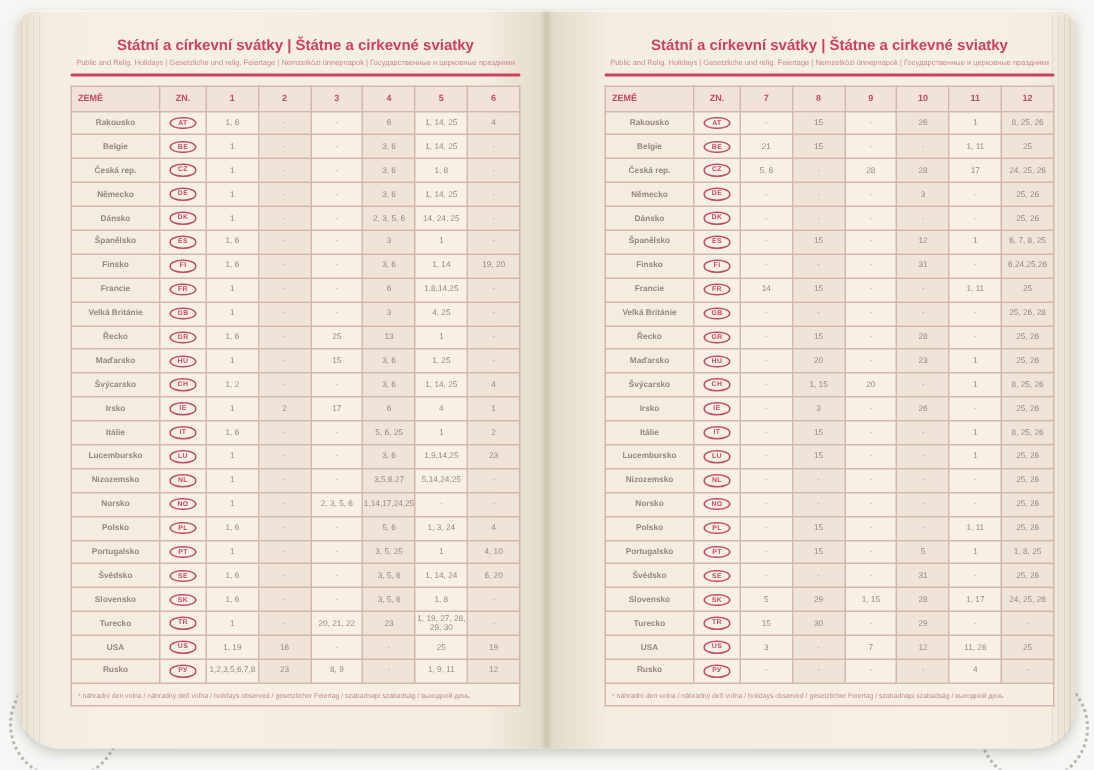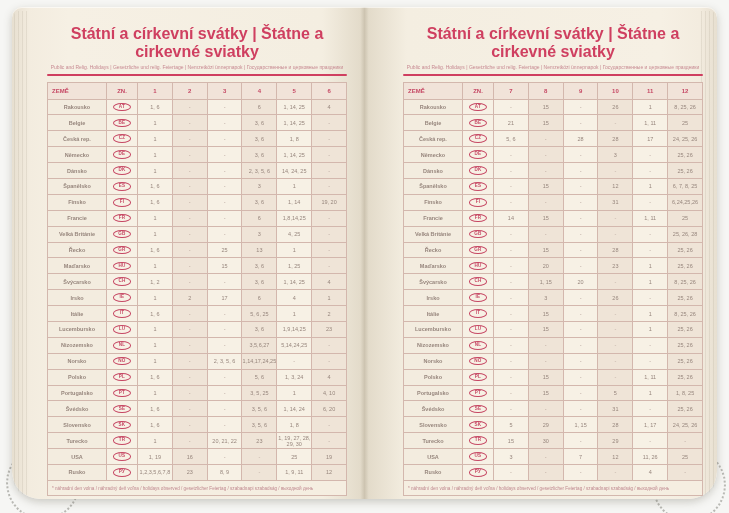--- a/index.html
+++ b/index.html
@@ -34,21 +34,21 @@
   }
   .book::before{left:2px;border-radius:8px 0 0 24px;}
   .book::after{right:2px;border-radius:0 8px 24px 0;}
 
   .page{position:absolute;top:8px;width:300px;z-index:3;}
   .page.left{left:35px;}
   .page.right{left:391px;}
 
   .page-title{
     text-align:center;margin-top:10px;
-    font-size:16px;font-weight:bold;color:#cf3f60;letter-spacing:0;
+    font-size:10px;font-weight:bold;color:#cf3f60;letter-spacing:0;
   }
   .page-subtitle{
     text-align:center;margin-top:3px;
     font-size:5px;color:#c78a92;white-space:nowrap;
   }
   .title-rule{height:1.5px;background:#cf3f60;margin-top:4px;border-radius:1px;}
 
   table.holidays{
     width:100%;margin-top:6px;border-collapse:collapse;table-layout:fixed;
   }

